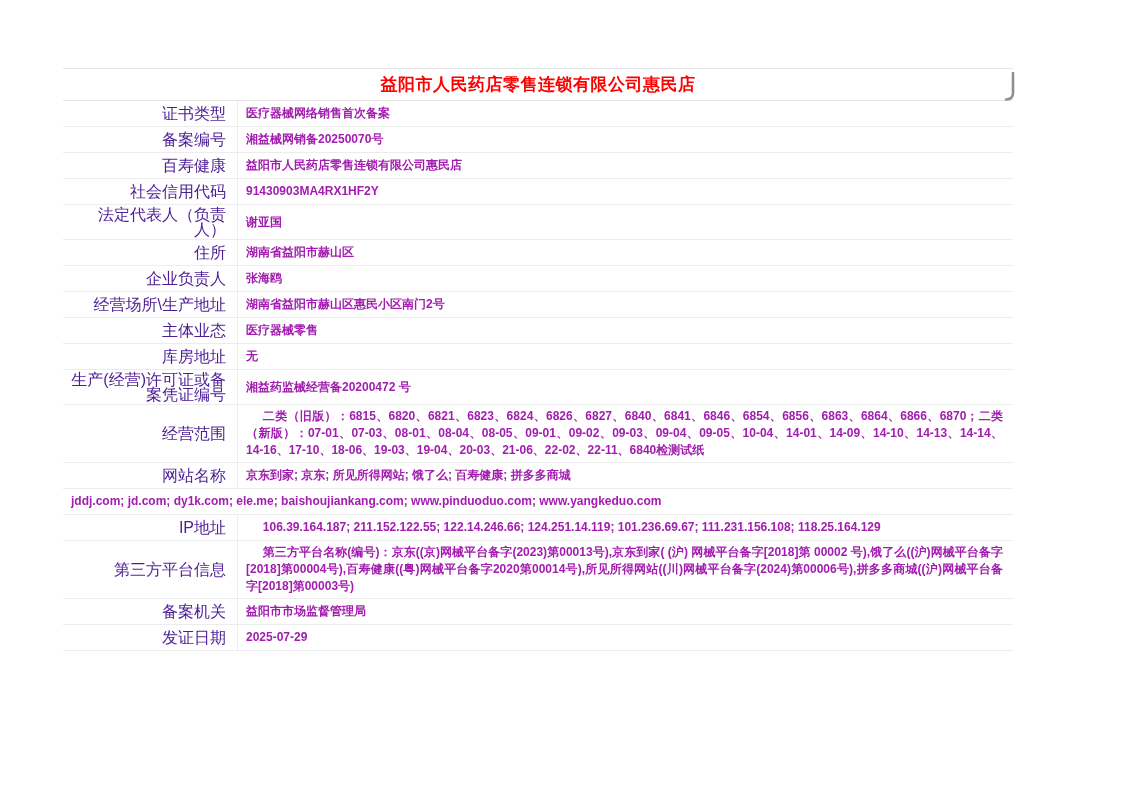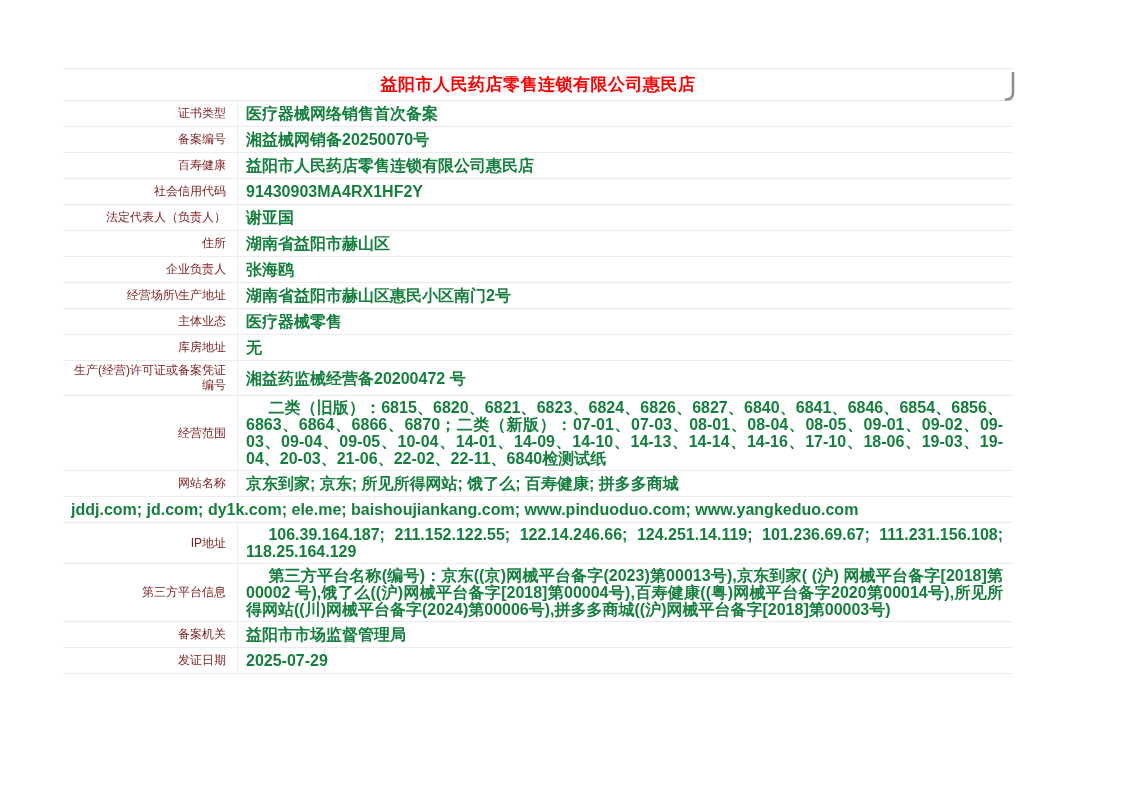--- a/index.html
+++ b/index.html
@@ -53,32 +53,32 @@
   }
   .label-cell {
     flex: 0 0 175px;
     width: 175px;
     box-sizing: border-box;
     display: flex;
     align-items: center;
     justify-content: flex-end;
     padding: 2px 11px 2px 4px;
     border-right: 1px solid #ececec;
-    color: #7f1d1d;
-    font-size: 12px;
+    color: #4c1d95;
+    font-size: 16px;
     text-align: right;
     line-height: 15px;
   }
   .value-cell {
     flex: 1 1 auto;
     display: flex;
     align-items: center;
     padding: 3px 10px 3px 8px;
-    color: #15803d;
-    font-size: 16px;
+    color: #a21caf;
+    font-size: 12px;
     font-weight: bold;
     line-height: 17px;
   }
   .value-cell span { display: block; }
   .row.multiline .value-cell span {
     text-align: justify;
     text-indent: 1.4em;
   }
 </style>
 </head>

